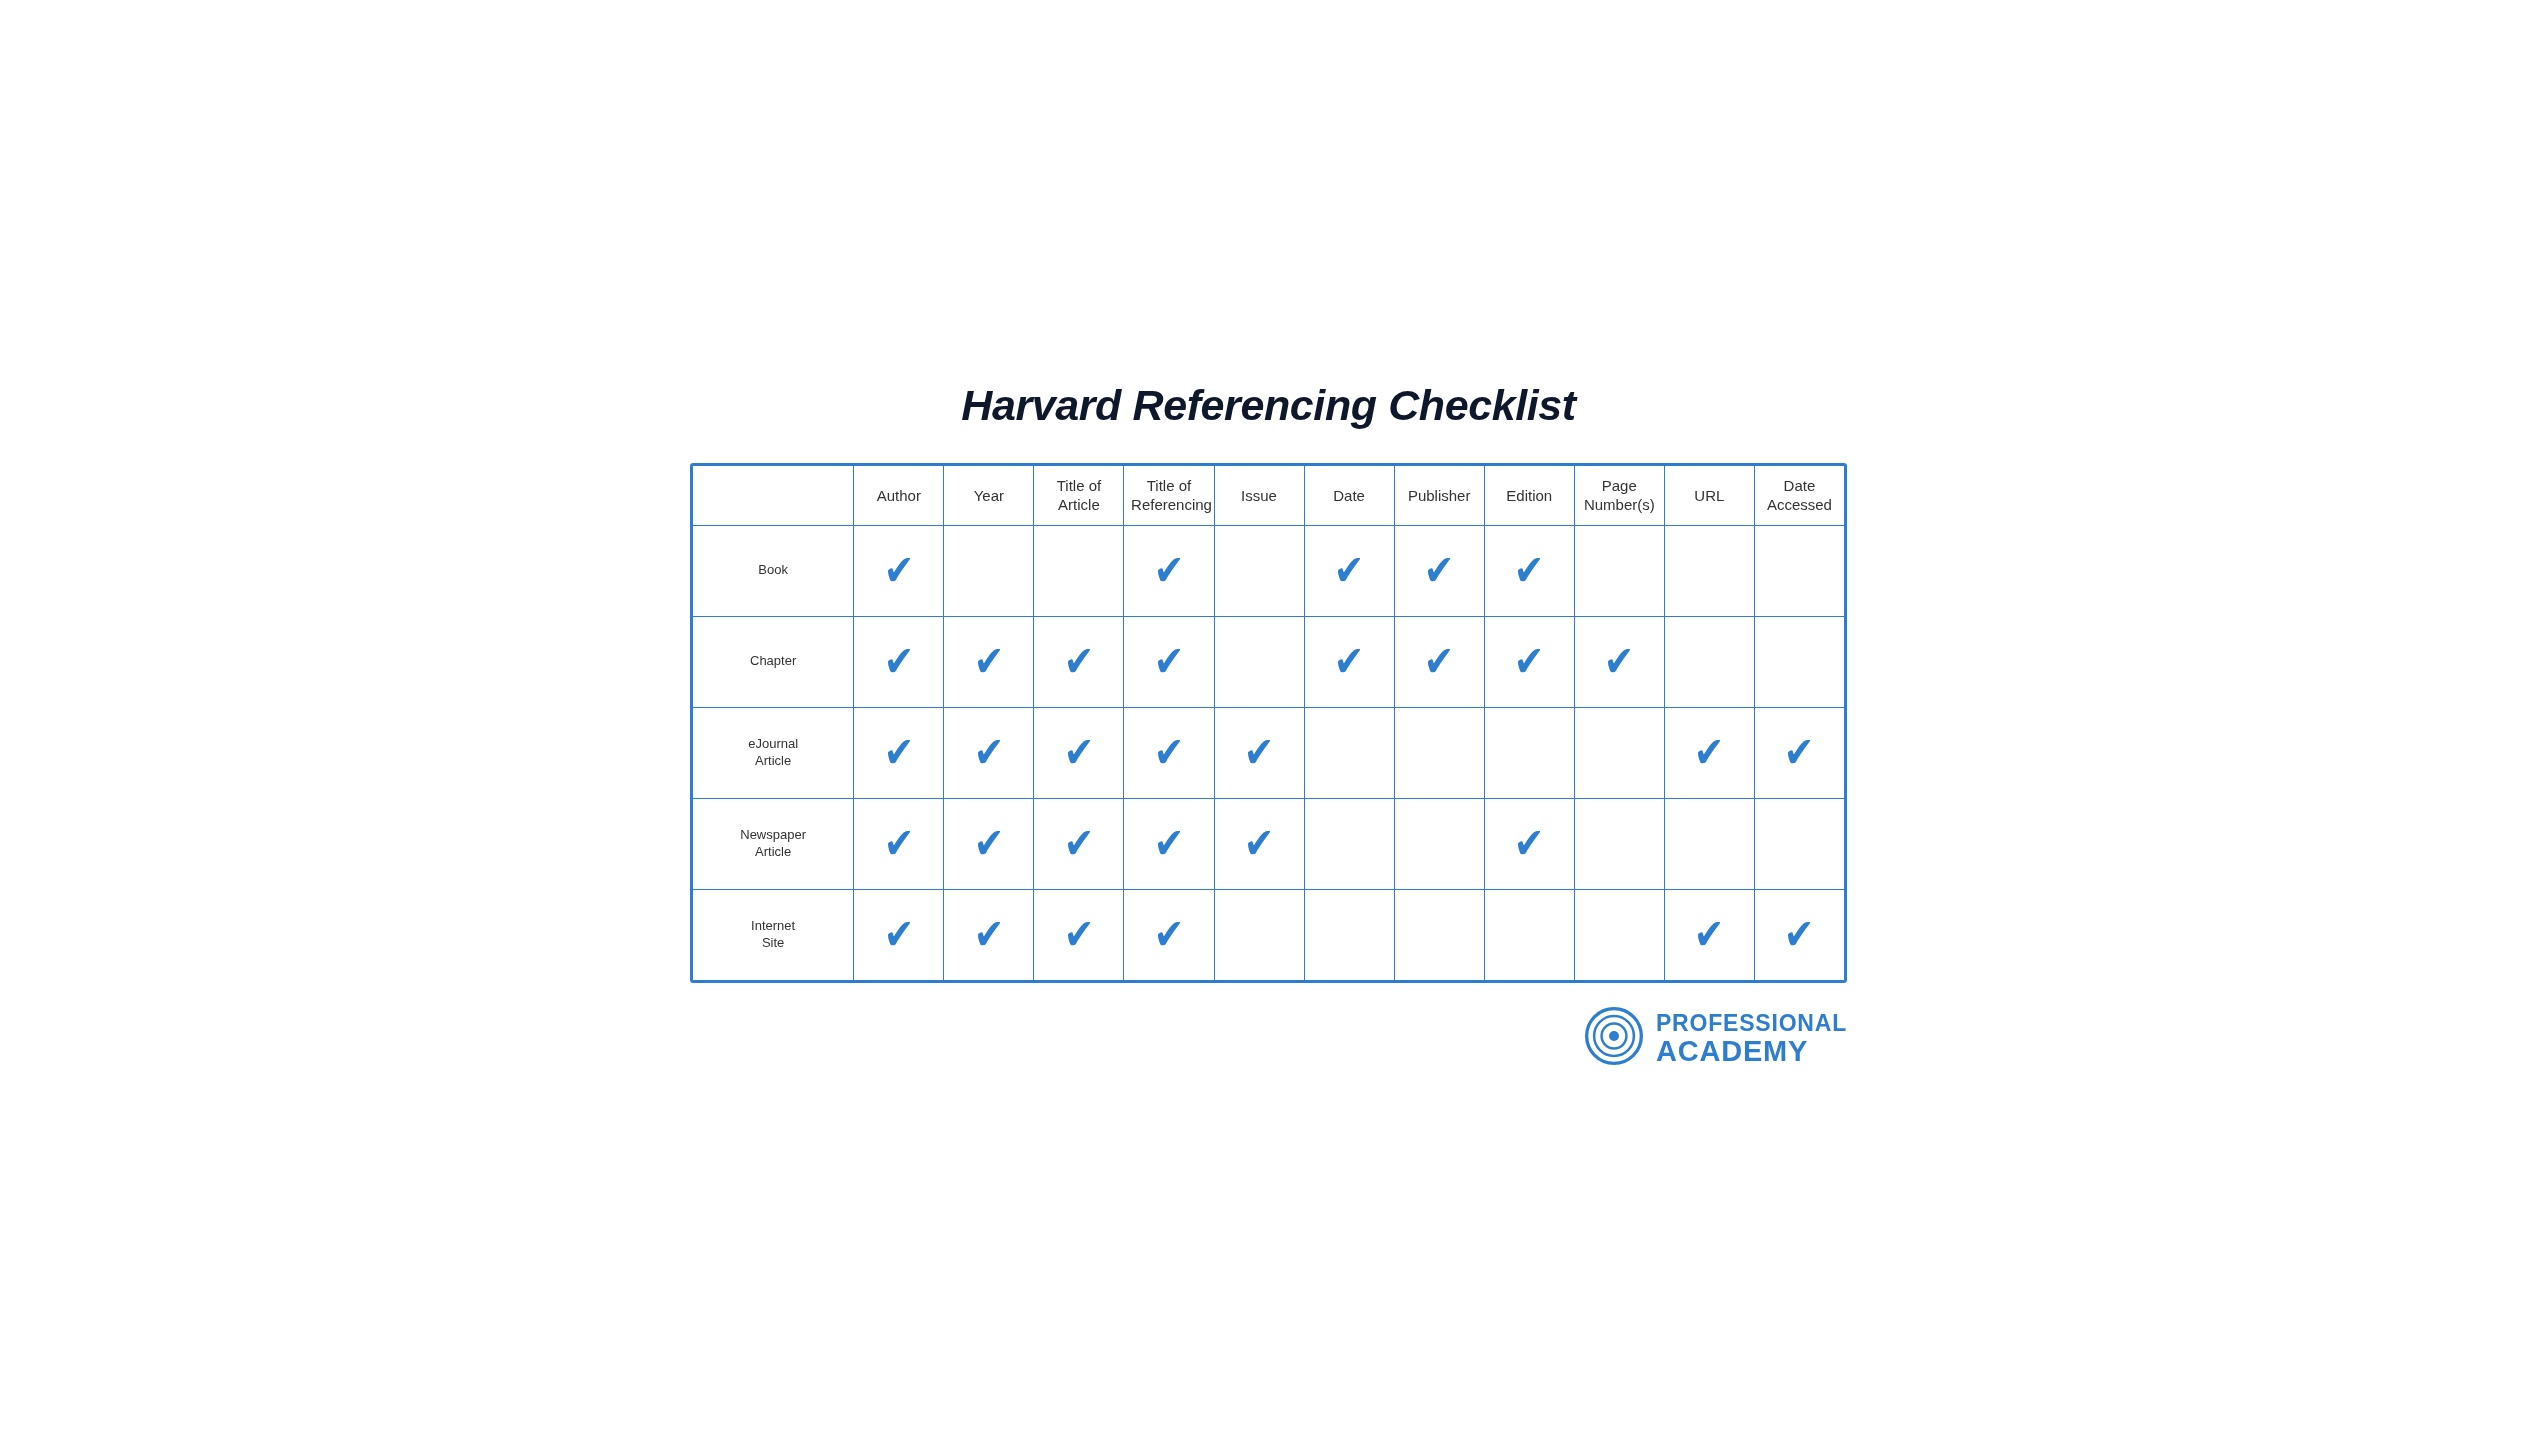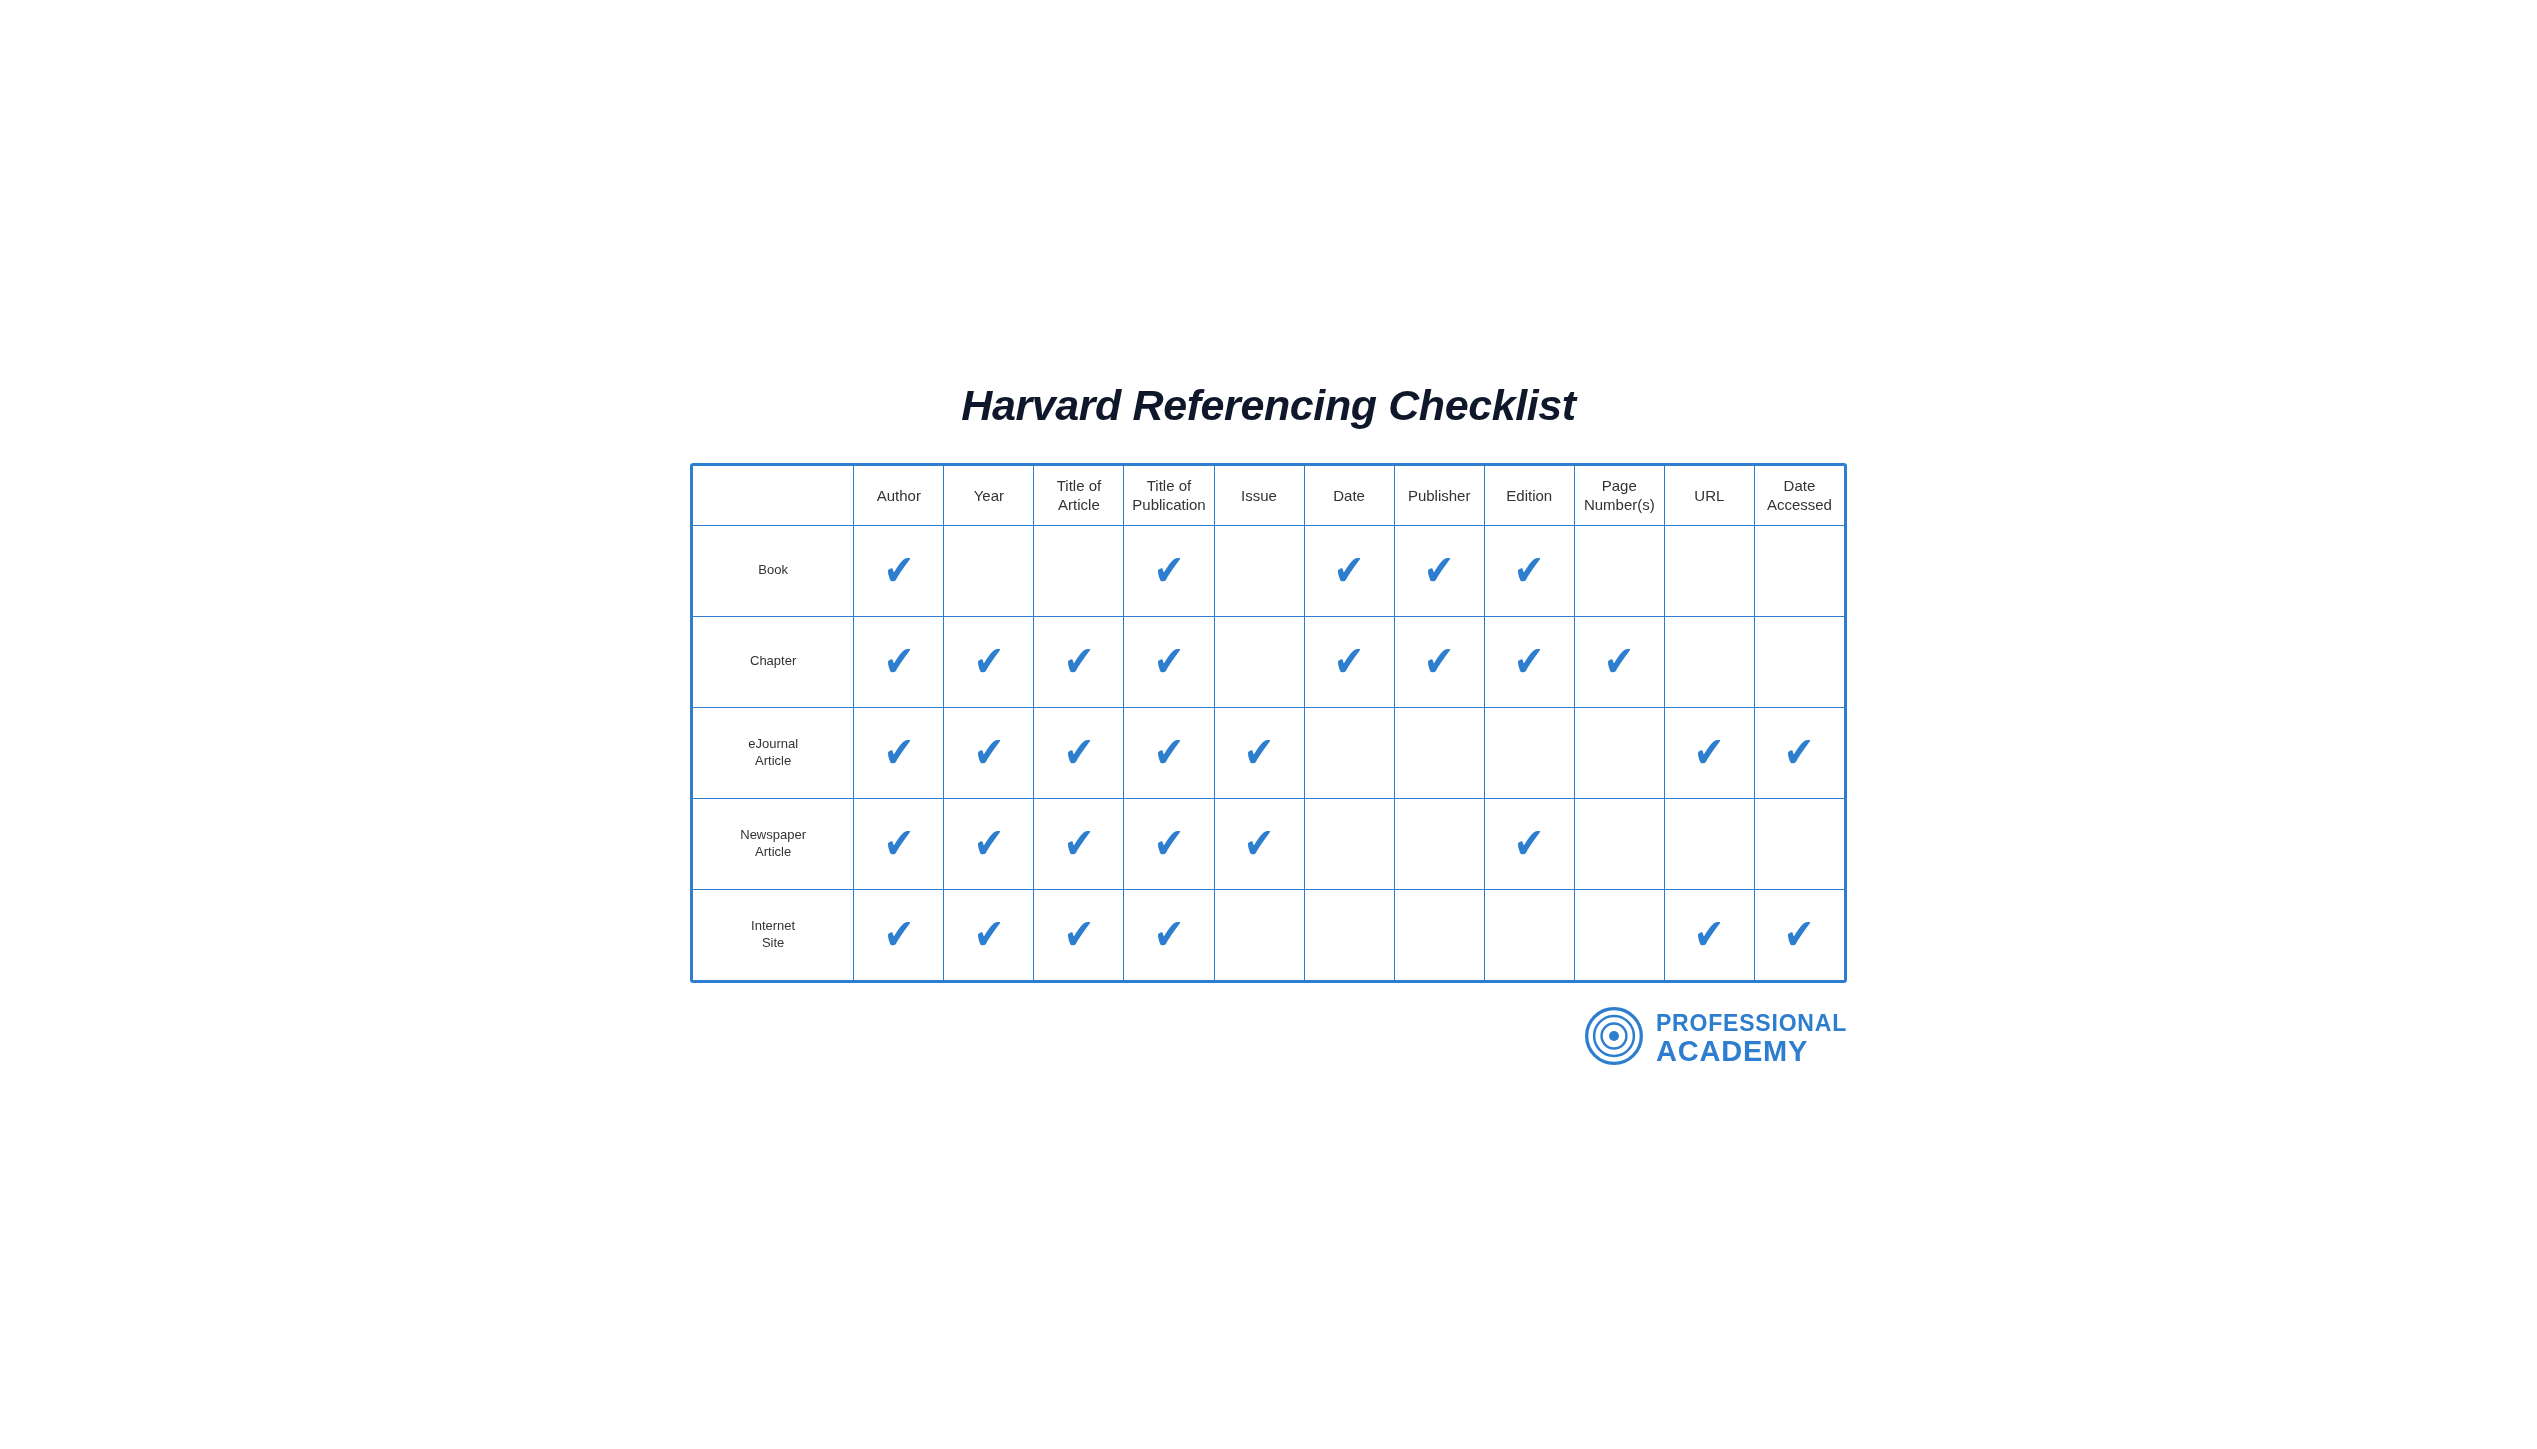--- a/index.html
+++ b/index.html
@@ -135,21 +135,21 @@
   <h1 class="title">Harvard Referencing Checklist</h1>
 
   <div class="table-container">
     <table>
       <thead>
         <tr>
           <th></th>
           <th>Author</th>
           <th>Year</th>
           <th>Title of Article</th>
-          <th>Title of Publication</th>
+          <th>Title of Referencing</th>
           <th>Issue</th>
           <th>Date</th>
           <th>Publisher</th>
           <th>Edition</th>
           <th>Page Number(s)</th>
           <th>URL</th>
           <th>Date Accessed</th>
         </tr>
       </thead>
       <tbody id="table-body">

